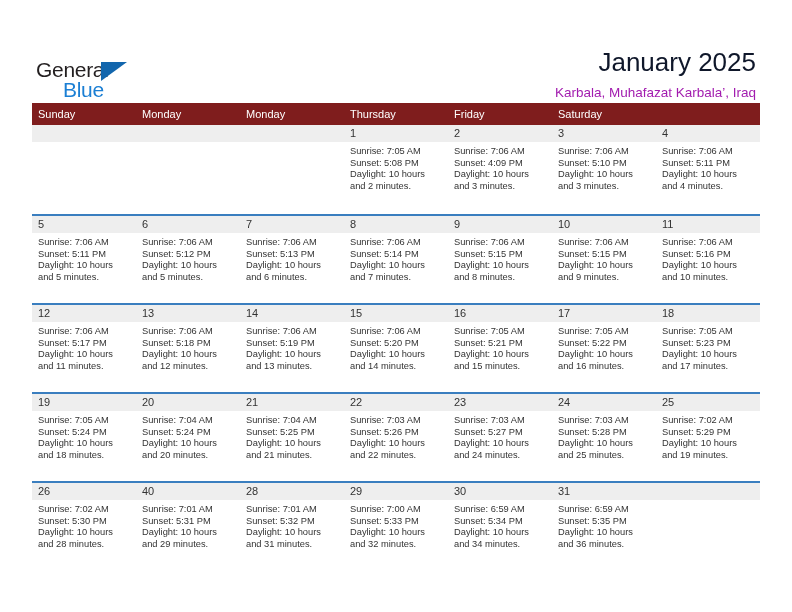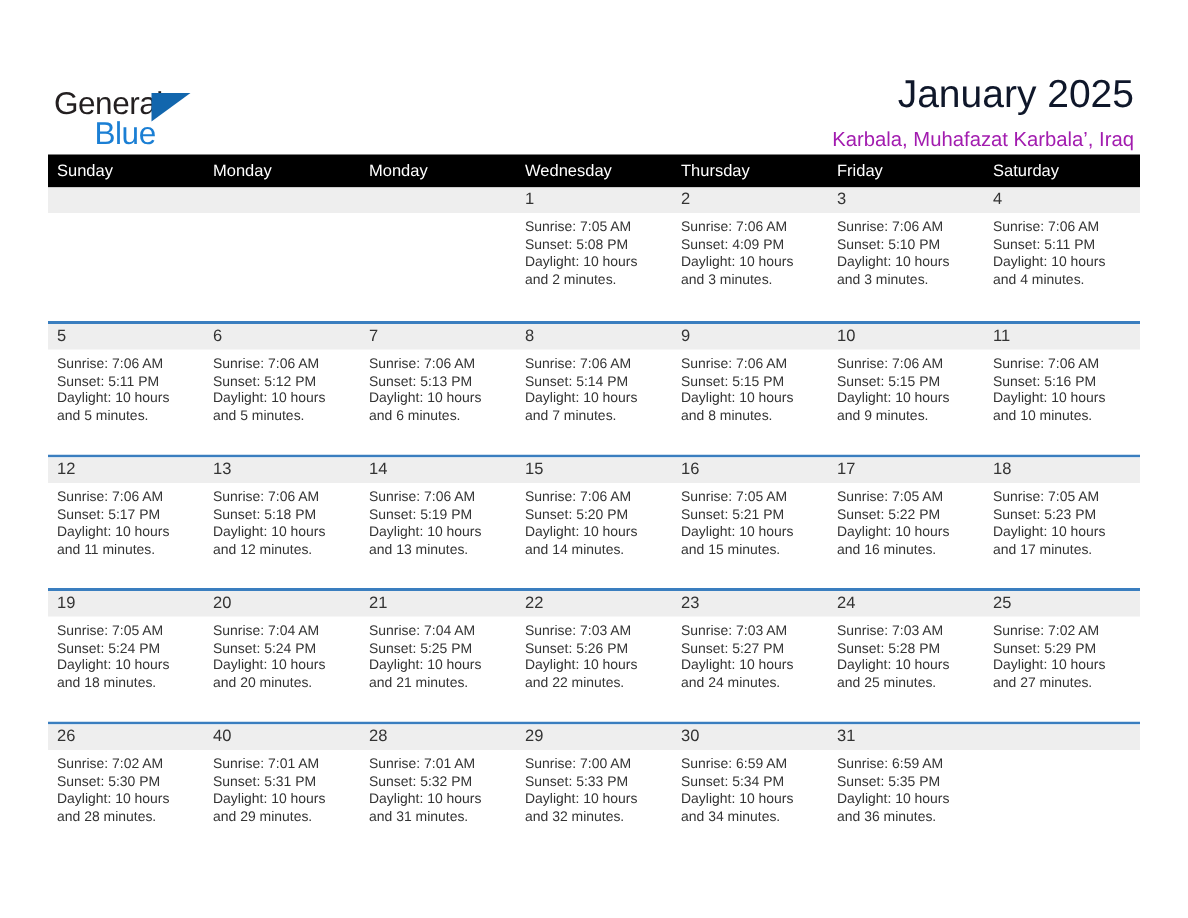--- a/index.html
+++ b/index.html
@@ -78,21 +78,21 @@
   
   .calendar {
     position: absolute;
     left: 32px;
     top: 103px;
     width: 728px;
   }
   .weekdays {
     display: grid;
     grid-template-columns: repeat(7, 1fr);
-    background: #000000;
+    background: #7f1d1d;
     height: 22px;
   }
   .weekday {
     color: #ffffff;
     font-size: 11px;
     line-height: 22px;
     padding-left: 6px;
     white-space: nowrap;
   }
   .week {
@@ -142,21 +142,20 @@
       <div class="cal-subtitle">Karbala, Muhafazat Karbala’, Iraq</div>
     </div>
 
   </div>
 
   <div class="calendar">
     <div class="weekdays">
         <div class="weekday">Sunday</div>
         <div class="weekday">Monday</div>
         <div class="weekday">Monday</div>
-        <div class="weekday">Wednesday</div>
         <div class="weekday">Thursday</div>
         <div class="weekday">Friday</div>
         <div class="weekday">Saturday</div>
       </div>
     <div id="weeks-container">
         <div class="week">
           <div class="cell empty">
             <div class="daynum"></div>
           </div>
           <div class="cell empty">
@@ -386,21 +385,21 @@
               <div class="info-line">Daylight: 10 hours</div>
               <div class="info-line">and 25 minutes.</div>
             </div>
           </div>
           <div class="cell">
             <div class="daynum">25</div>
             <div class="info">
               <div class="info-line">Sunrise: 7:02 AM</div>
               <div class="info-line">Sunset: 5:29 PM</div>
               <div class="info-line">Daylight: 10 hours</div>
-              <div class="info-line">and 27 minutes.</div>
+              <div class="info-line">and 19 minutes.</div>
             </div>
           </div>
         </div>
         <div class="week">
           <div class="cell">
             <div class="daynum">26</div>
             <div class="info">
               <div class="info-line">Sunrise: 7:02 AM</div>
               <div class="info-line">Sunset: 5:30 PM</div>
               <div class="info-line">Daylight: 10 hours</div>

